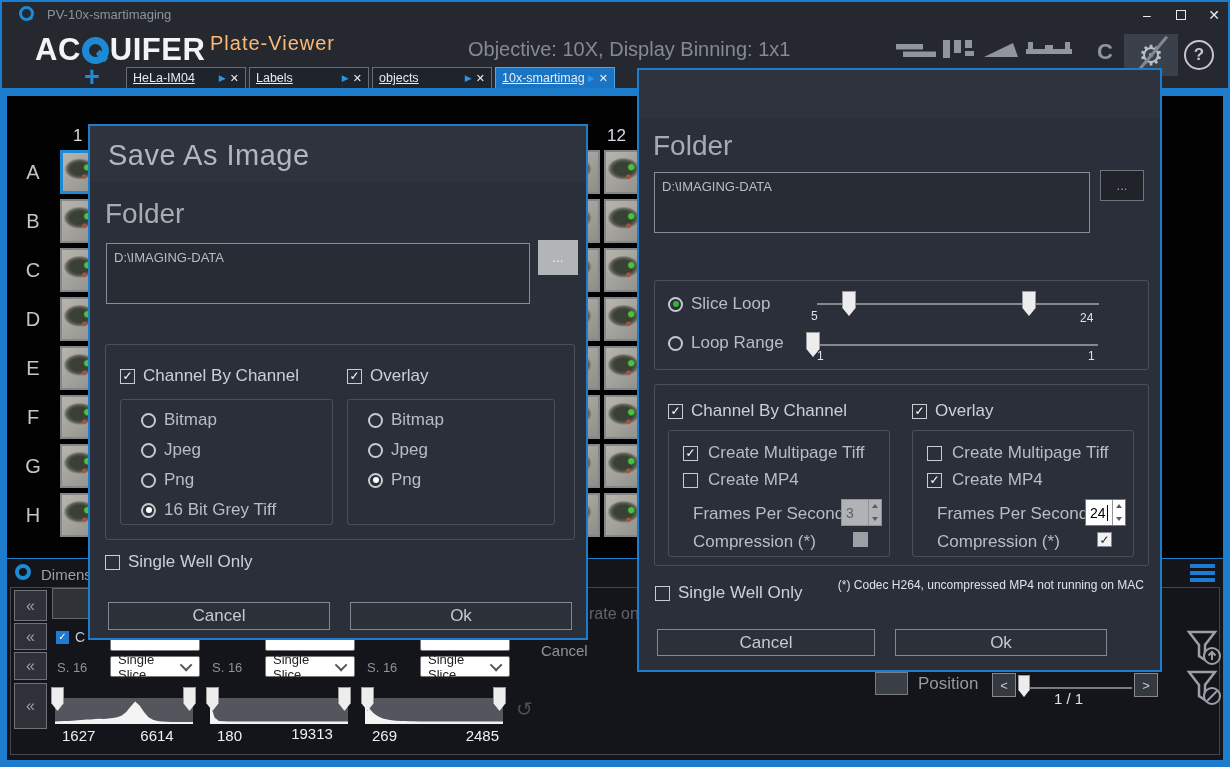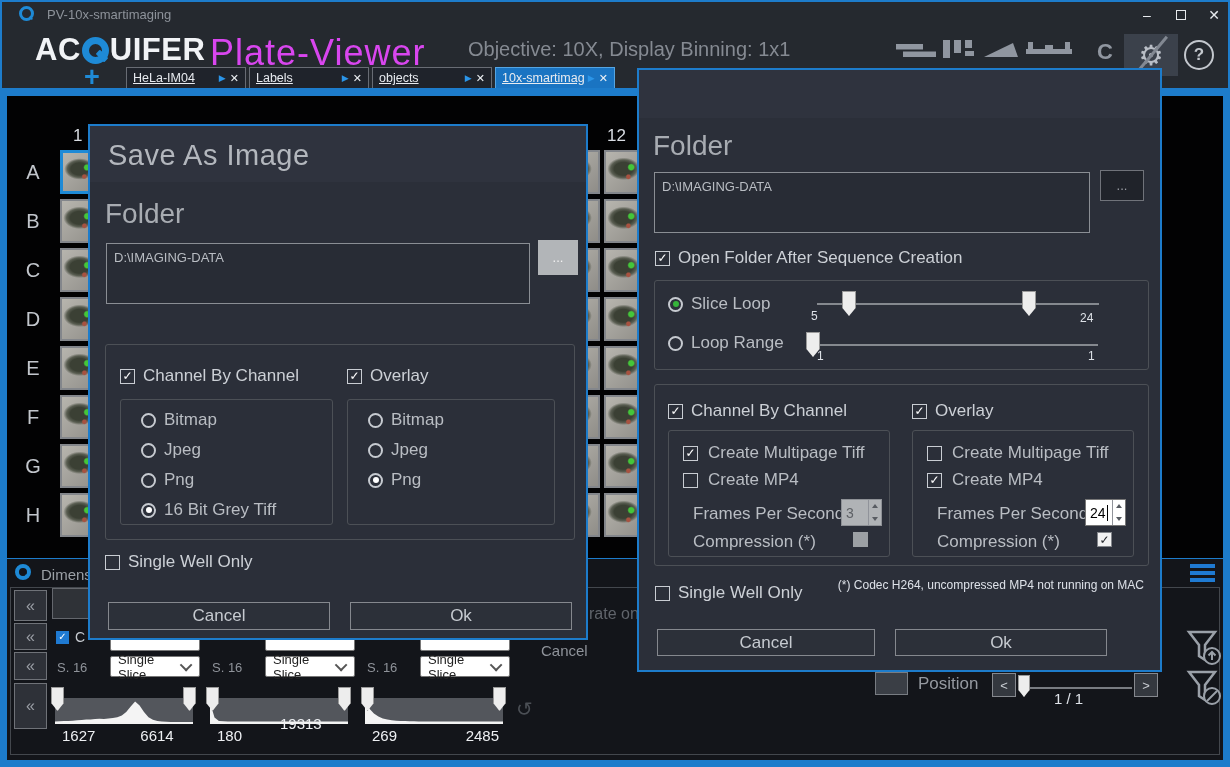--- a/index.html
+++ b/index.html
@@ -20,21 +20,21 @@
   .qlogo{position:absolute;border-radius:50%;border:4px solid #1e8ad6;}
   .qlogo::after{content:"";position:absolute;width:45%;height:22%;background:#1e8ad6;
                 right:-22%;bottom:-8%;transform:rotate(45deg);border-radius:2px;}
 
   .brand{position:absolute;display:flex;align-items:center;color:#f1f3f6;
          font-weight:bold;font-size:31px;letter-spacing:0.5px;}
   .brand .bq{position:relative;display:inline-block;width:27px;height:27px;border:7px solid #1e8ad6;
              border-radius:50%;margin:0 1px;}
   .brand .bq::after{content:"";position:absolute;width:12px;height:6px;background:#1e8ad6;
              right:-6px;bottom:-2px;transform:rotate(45deg);border-radius:1px;}
-  .apptitle{position:absolute;font-size:36px;font-weight:300;color:#d946ef;letter-spacing:1px;}
+  .apptitle{position:absolute;font-size:20px;font-weight:300;color:#fdba74;letter-spacing:1px;}
   .status{position:absolute;font-size:20px;font-weight:300;color:#858a92;}
 
   
   #tab-bar{position:absolute;left:126px;top:67px;display:flex;gap:3px;}
   .tab{width:120px;height:22px;display:flex;align-items:center;padding:0 6px;gap:4px;
        background:#1f232b;border:1px solid #686c74;cursor:pointer;}
   .tab.active{background:#1a74c2;border-color:#55a5e2;}
   .tab .tlabel{flex:1;font-size:12.5px;color:#e8ebf0;overflow:hidden;white-space:nowrap;text-decoration:underline;}
   .tab .tarrow{font-size:9px;color:#2b95e8;}
   .tab .tclose{font-size:11px;color:#eef1f5;}
@@ -306,21 +306,21 @@
           <span>Single Slice</span>
         </div>
         <div class="hist" style="left: 203px; top: 139px; width: 138px; height: 26px;">
           <svg width="138" height="24">
             <polygon points="0,24 0.0,4.2 4.5,19.6 8.9,22.9 13.4,23.3 17.8,23.6 22.3,23.6 26.7,23.6 31.2,23.6 35.6,23.6 40.1,23.6 44.5,23.6 49.0,23.6 53.4,23.6 57.9,23.6 62.3,23.6 66.8,23.6 71.2,23.6 75.7,23.6 80.1,23.6 84.6,23.6 89.0,23.6 93.5,23.6 97.9,23.6 102.4,23.6 106.8,23.6 111.3,23.6 115.7,23.6 120.2,23.6 124.6,23.6 129.1,23.6 133.5,23.6 138.0,23.6 138,24" fill="#f4f4f4"></polygon>
           </svg>
         </div>
         <div class="sl-thumb" style="left: 199px; top: 128px; width: 13px; height: 24px;"></div>
         <div class="sl-thumb" style="left: 331px; top: 128px; width: 13px; height: 24px;"></div>
         <div class="hist-num" style="left: 210px; top: 168px;">180</div>
-        <div class="hist-num" style="left: 273px; top: 156px; width: 64px; text-align: left;">19313</div>
+        <div class="hist-num" style="left: 273px; top: 166px; width: 64px; text-align: center;">19313</div>
         <div class="dd-sliver" style="left: 413px; top: 74px; width: 90px; height: 18px;"></div>
         <div class="s-label" style="left: 360px; top: 101px;">S. 16</div>
         <div class="dd" style="left: 413px; top: 97px; width: 90px; height: 21px;">
           <span>Single Slice</span>
         </div>
         <div class="hist" style="left: 358px; top: 139px; width: 138px; height: 26px;">
           <svg width="138" height="24">
             <polygon points="0,24 0.0,3.1 4.5,10.8 8.9,15.6 13.4,18.5 17.8,20.5 22.3,21.6 26.7,22.2 31.2,22.7 35.6,22.9 40.1,23.1 44.5,23.3 49.0,23.3 53.4,23.6 57.9,23.6 62.3,23.6 66.8,23.6 71.2,23.6 75.7,23.6 80.1,23.6 84.6,23.6 89.0,23.6 93.5,23.6 97.9,23.6 102.4,23.6 106.8,23.6 111.3,23.6 115.7,23.6 120.2,23.6 124.6,23.6 129.1,23.6 133.5,23.6 138.0,23.6 138,24" fill="#f4f4f4"></polygon>
           </svg>
         </div>
@@ -421,24 +421,20 @@
     <div class="btn" style="left:260px;top:476px;width:222px;height:28px;">Ok</div>
   </div>
 
   <div class="dlg" style="left:637px;top:68px;width:525px;height:604px;">
     <div class="dlg-head" style="height:48px;"></div>
     <div class="sec-label" style="left:14px;top:60px;">Folder</div>
     <div class="tbox" style="left:15px;top:102px;width:436px;height:61px;">
       <span class="path">D:\IMAGING-DATA</span>
     </div>
     <div class="browse dark" style="left:461px;top:100px;width:44px;height:31px;">...</div>
-    <div class="frow abs" style="left:16px;top:178px;">
-      <span class="cb checked"></span>
-      <span class="lbl">Open Folder After Sequence Creation</span>
-    </div>
 
     <div class="gbox" style="left:15px;top:210px;width:495px;height:90px;"></div>
     <div class="frow abs" style="left:29px;top:224px;">
       <span class="radio sel green"></span>
       <span class="lbl dim">Slice Loop</span>
     </div>
     <div class="sl-track" style="left:178px;top:233px;width:282px;"></div>
     <div class="sl-thumb" style="left:203px;top:221px;"></div>
     <div class="sl-thumb" style="left:383px;top:221px;"></div>
     <div class="sl-num" style="left:172px;top:239px;">5</div>

